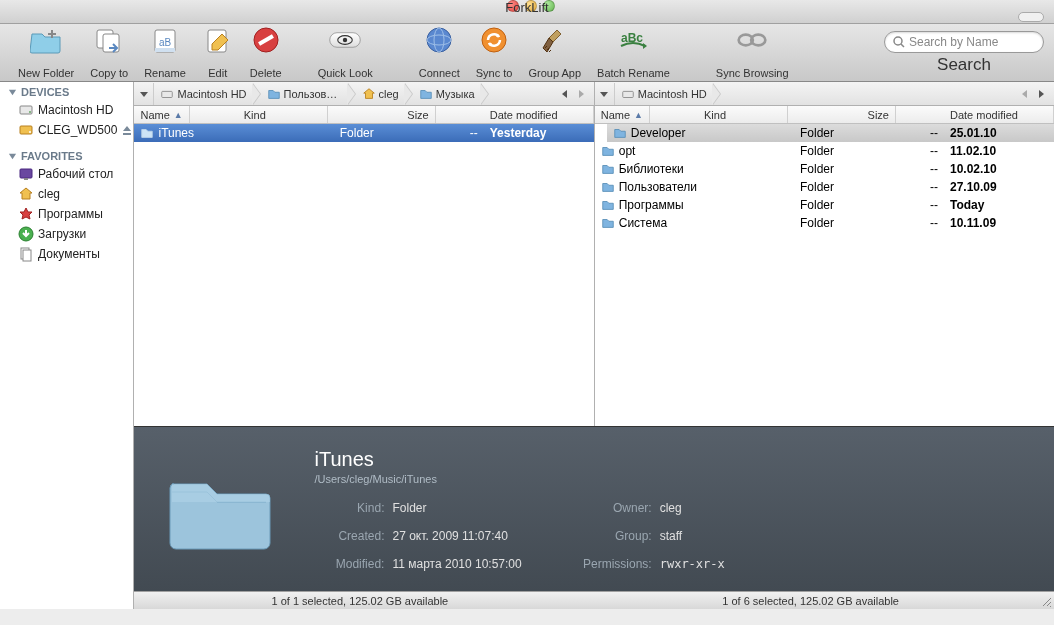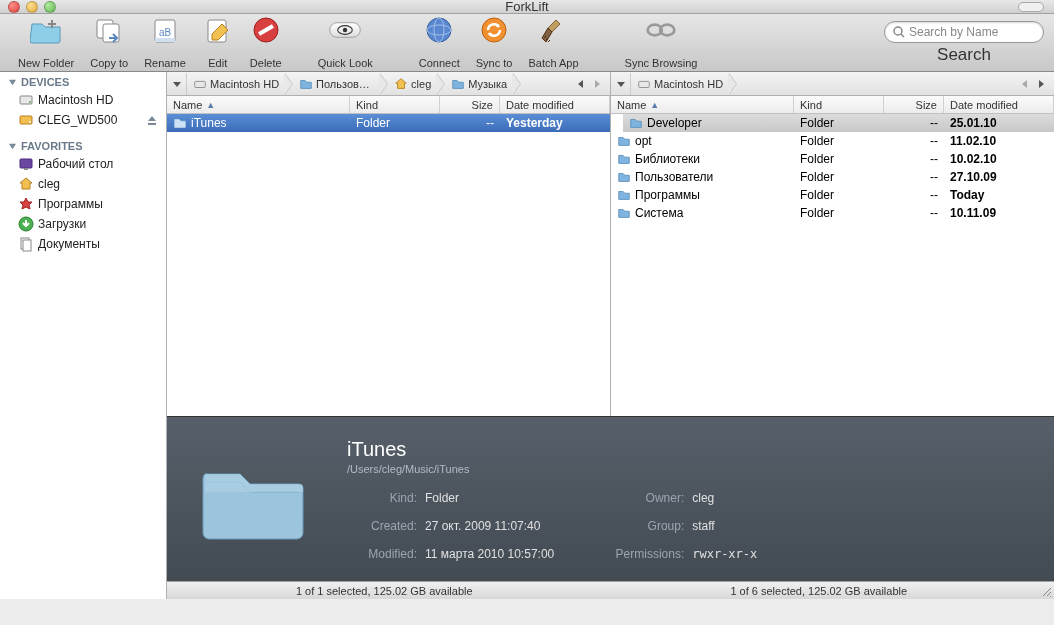--- a/index.html
+++ b/index.html
@@ -1,19 +1,19 @@
 <!DOCTYPE html>
 <html><head>
 <meta charset="utf-8">
 <style>
 * { margin: 0; padding: 0; box-sizing: border-box; font-family: "Lucida Grande", "Helvetica Neue", Arial, sans-serif; }
 body { width: 1054px; height: 625px; overflow: hidden; background: #ededed; }
 
 
-.titlebar { height: 14px; background: linear-gradient(#e8e8e8, #d0d0d0); border-bottom: 1px solid #a0a0a0; position: relative; display: flex; align-items: center; }
+.titlebar { height: 24px; background: linear-gradient(#e8e8e8, #d0d0d0); border-bottom: 1px solid #a0a0a0; position: relative; display: flex; align-items: center; flex-direction: column; }
 .traffic-lights { display: flex; gap: 6px; padding-left: 8px; }
 .traffic-light { width: 12px; height: 12px; border-radius: 50%; border: 1px solid rgba(0,0,0,0.2); }
 .tl-red { background: radial-gradient(circle at 30% 30%, #ff8e89, #e0443e); }
 .tl-yellow { background: radial-gradient(circle at 30% 30%, #ffdf8e, #e0a93e); }
 .tl-green { background: radial-gradient(circle at 30% 30%, #b0eca0, #64b450); }
 .title { position: absolute; left: 0; right: 0; text-align: center; font-size: 13px; color: #333; pointer-events: none; }
 .pill { margin-left: auto; margin-right: 10px; width: 26px; height: 10px; border-radius: 10px; background: #f0f0f0; border: 1px solid #aaa; }
 
 
 .toolbar { height: 58px; background: linear-gradient(#e6e6e6, #c8c8c8); border-bottom: 1px solid #888; display: flex; align-items: center; padding: 0 10px; gap: 0; }
@@ -45,21 +45,21 @@
 .pathbar { height: 24px; background: linear-gradient(#f4f4f4, #e2e2e2); border-bottom: 1px solid #b0b0b0; display: flex; align-items: center; font-size: 11px; overflow: hidden; position: relative; }
 .path-toggle { width: 20px; height: 22px; display: flex; align-items: center; justify-content: center; border-right: 1px solid #ccc; cursor: pointer; }
 .crumb { display: flex; align-items: center; padding: 0 14px 0 6px; height: 22px; position: relative; color: #333; cursor: pointer; gap: 3px; }
 .crumb:not(:last-of-type)::after { content: ""; position: absolute; right: 0; top: 0; width: 0; height: 0; border-top: 11px solid transparent; border-bottom: 11px solid transparent; border-left: 8px solid #c8c8c8; }
 .crumb:not(:last-of-type)::before { content: ""; position: absolute; right: 1px; top: 0; width: 0; height: 0; border-top: 11px solid transparent; border-bottom: 11px solid transparent; border-left: 8px solid #e8e8e8; z-index: 1; }
 .crumb-icon { width: 14px; height: 14px; display: flex; align-items: center; justify-content: center; }
 .path-nav { margin-left: auto; display: flex; gap: 2px; padding-right: 4px; }
 .path-nav-btn { width: 16px; height: 18px; display: flex; align-items: center; justify-content: center; color: #555; cursor: pointer; }
 
 
-.col-header { height: 18px; background: linear-gradient(#fbfbfb, #ececec); border-bottom: 1px solid #c0c0c0; display: flex; font-size: 11px; color: #333; }
+.col-header { height: 18px; background: linear-gradient(#fbfbfb, #ececec); border-bottom: 1px solid #c0c0c0; display: flex; font-size: 11px; color: #333; gap: 48px; }
 .col { border-right: 1px solid #d0d0d0; display: flex; align-items: center; padding: 0 6px; gap: 4px; }
 .col-name { flex: 1; }
 .col-kind { width: 90px; }
 .col-size { width: 60px; justify-content: flex-end; }
 .col-date { width: 110px; }
 .sort-arrow { font-size: 9px; color: #5a7aa8; }
 
 
 .row-list { flex: 1; overflow: auto; font-size: 12px; }
 .row { display: flex; align-items: center; height: 18px; }
@@ -192,21 +192,31 @@
     <div class="tb-label">Sync to</div>
   </div>
   <div class="tb-item">
     <div class="tb-icon">
       <svg width="28" height="28" viewBox="0 0 28 28">
           <path d="M16 4 l4 4 l-8 8 l-4 -4 z" fill="#c0a060" stroke="#806030"></path>
           <path d="M8 12 l4 4 l-6 10 l-4 -4 z" fill="#806040" stroke="#503010"></path>
           <path d="M4 22 l2 -2 M6 24 l2 -2 M8 26 l2 -2" stroke="#503010"></path>
         </svg>
     </div>
-    <div class="tb-label">Batch App</div>
+    <div class="tb-label">Group App</div>
+  </div>
+  <div class="tb-item">
+    <div class="tb-icon">
+      <svg width="32" height="28" viewBox="0 0 32 28">
+          <text x="4" y="16" font-size="12" fill="#3a8040" font-weight="bold">aBc</text>
+          <path d="M4 20 q12 -6 24 0" stroke="#3a8040" stroke-width="2" fill="none"></path>
+          <path d="M26 17 l4 3 l-4 3 z" fill="#3a8040"></path>
+        </svg>
+    </div>
+    <div class="tb-label">Batch Rename</div>
   </div>
   <div style="width:30px"></div>
   <div class="tb-item">
     <div class="tb-icon">
       <svg width="36" height="20" viewBox="0 0 36 20">
           <ellipse cx="11" cy="10" rx="8" ry="6" fill="none" stroke="#999" stroke-width="3"></ellipse>
           <ellipse cx="25" cy="10" rx="8" ry="6" fill="none" stroke="#999" stroke-width="3"></ellipse>
         </svg>
     </div>
     <div class="tb-label">Sync Browsing</div>

